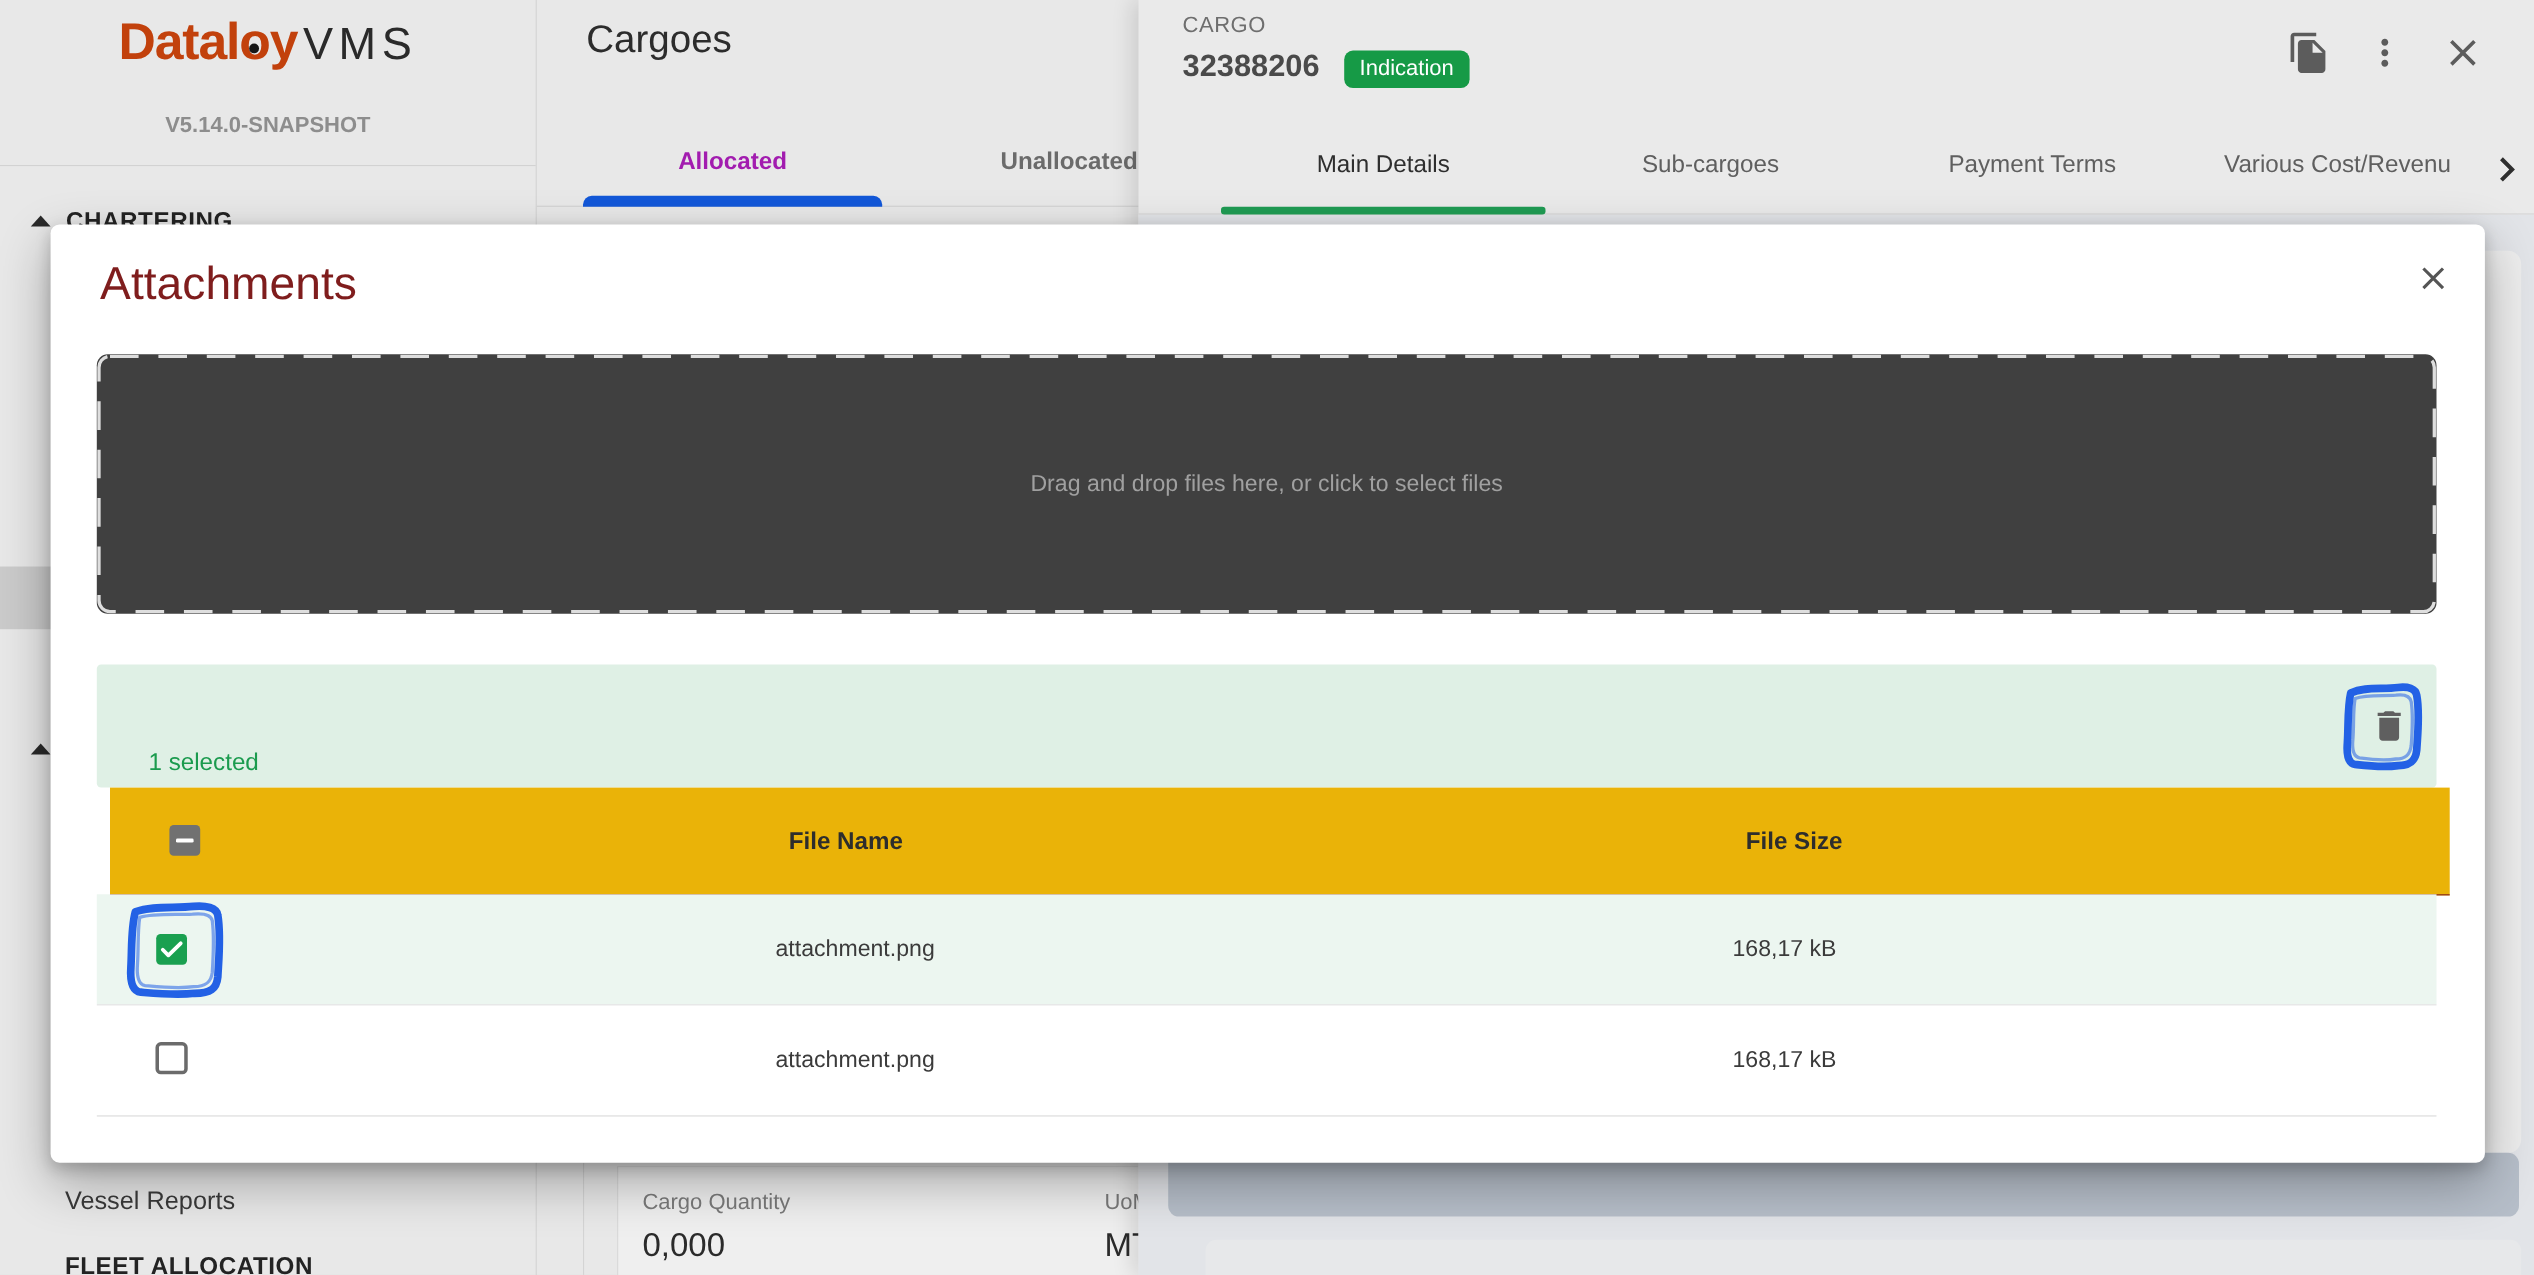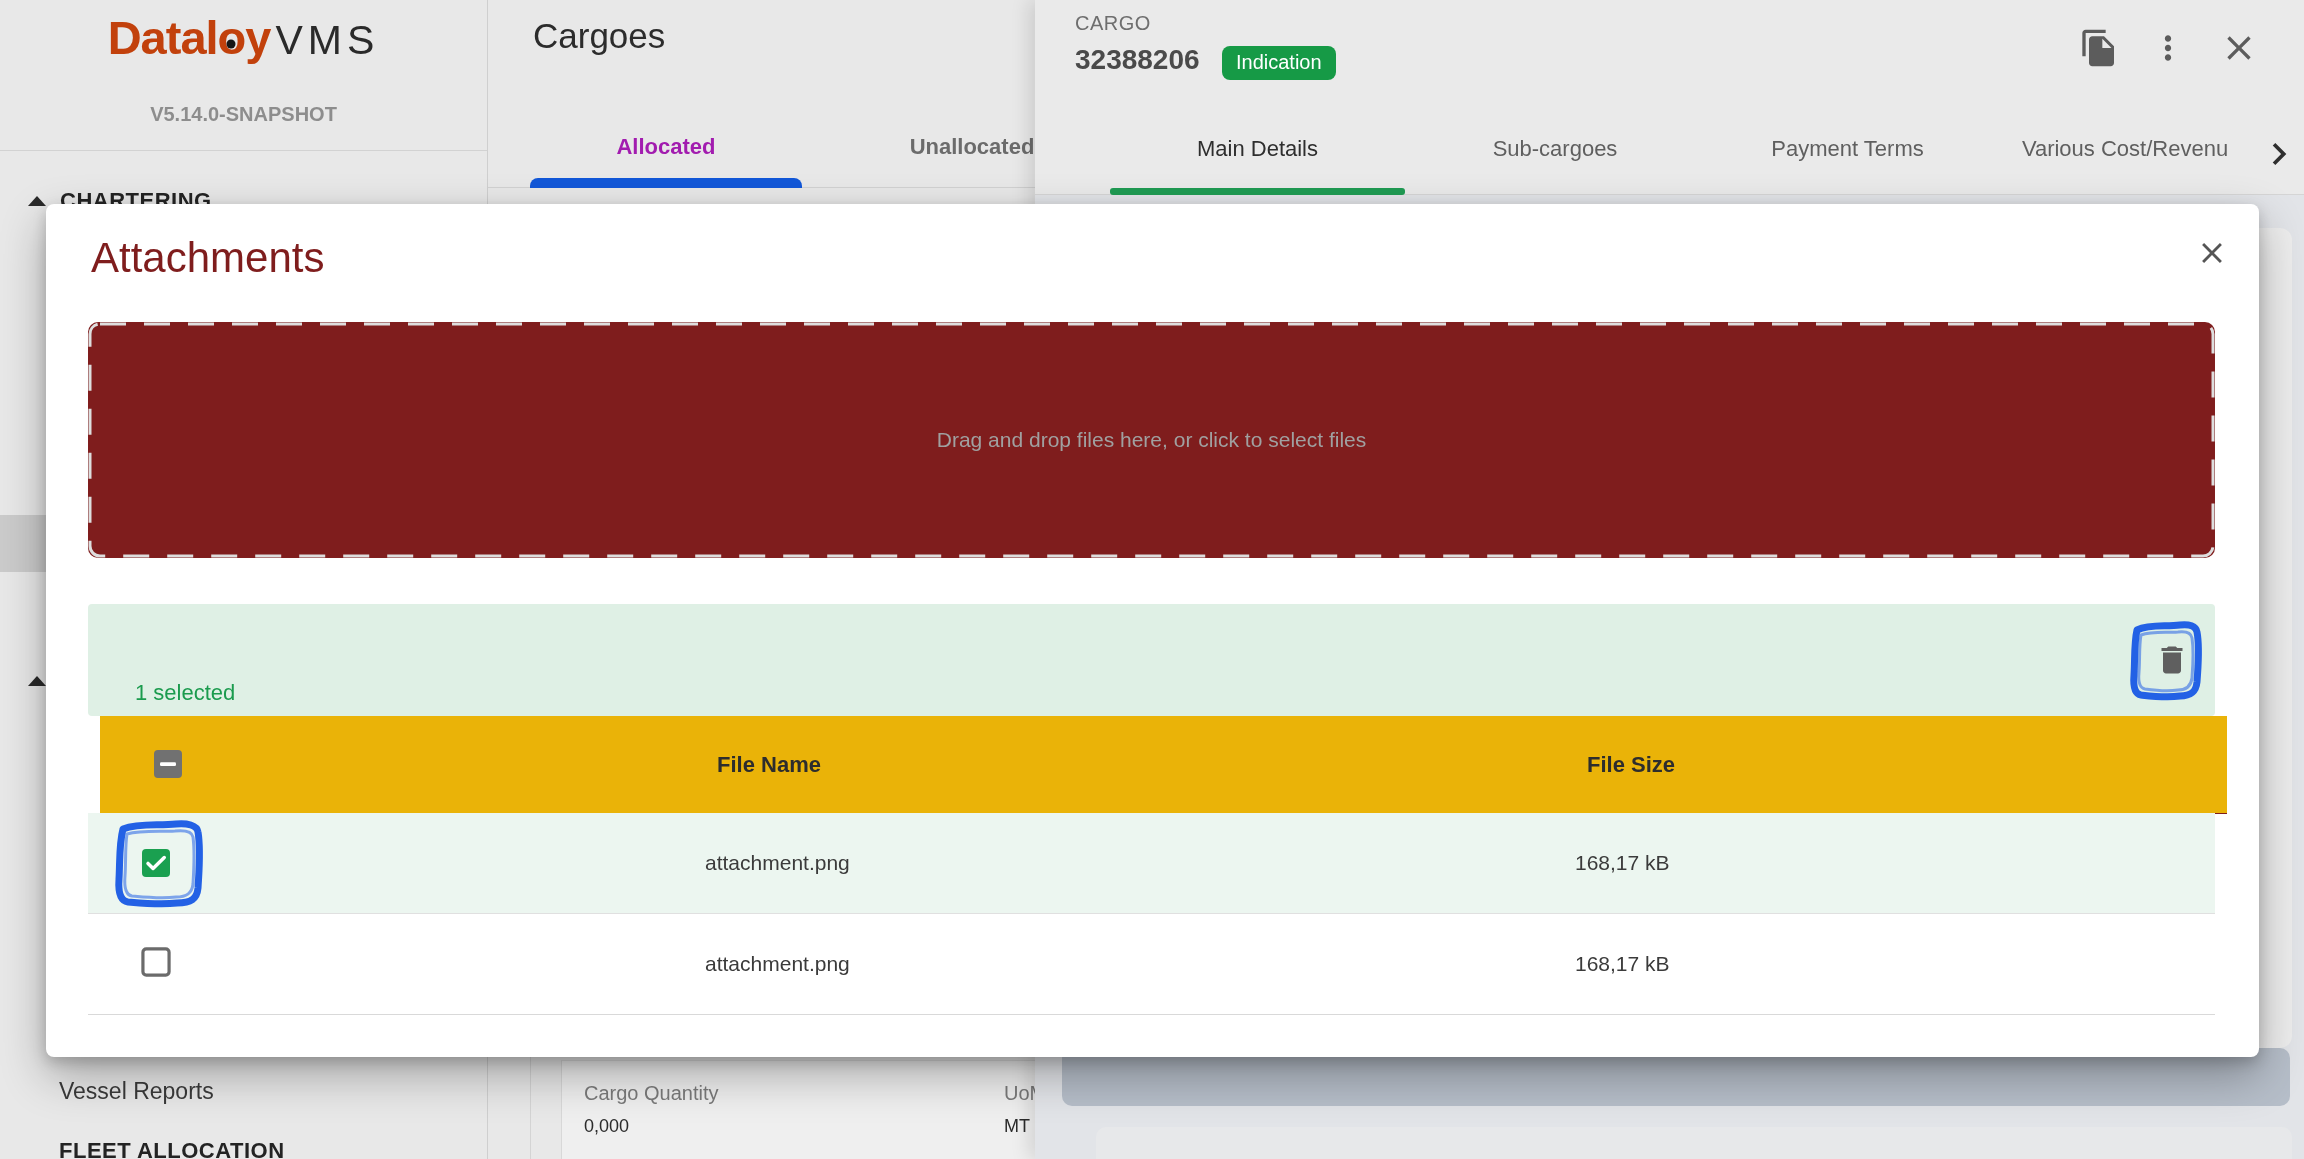--- a/index.html
+++ b/index.html
@@ -32,21 +32,21 @@
   .c-tabs{position:absolute;left:0;top:120px;width:100%;height:67px;border-bottom:1px solid #d2d2d2;}
   .c-tab{position:absolute;top:14px;text-align:center;font-size:22px;font-weight:700;white-space:nowrap;}
   .c-tab.active{color:#a21caf;}
   .c-tab.inactive{color:#6b6b6b;}
   .c-indicator{position:absolute;left:42px;bottom:-1px;width:272px;height:10px;
                background:#1257d8;border-radius:8px 8px 0 0;}
   .below-line{position:absolute;left:42px;top:1057px;width:1px;height:102px;background:#d4d4d4;}
   .cargo-card{position:absolute;left:73px;top:1060px;right:0;bottom:0;background:#efefef;
               border-left:1px solid #d8d8d8;border-top:1px solid #dcdcdc;}
   .field-label{position:absolute;font-size:20px;color:#7a7a7a;white-space:nowrap;}
-  .field-value{position:absolute;font-size:18px;color:#2b2b2b;white-space:nowrap;}
+  .field-value{position:absolute;font-size:30px;color:#2b2b2b;white-space:nowrap;}
 
   
   .rpanel{position:absolute;left:1035px;top:0;right:0;height:100%;background:#eaeaea;
           box-shadow:-6px 0 18px rgba(0,0,0,.12);z-index:2;}
   .r-content-bg{position:absolute;left:0;top:195px;width:100%;bottom:0;background:#e2e4e8;}
   .r-topcard{position:absolute;left:55px;right:12px;top:228px;height:820px;
              background:#ededed;border-radius:12px;}
   .r-band{position:absolute;left:27px;right:14px;top:1048px;height:58px;
           background:#b6bec9;border-radius:10px;}
   .r-bottomcard{position:absolute;left:61px;right:12px;top:1127px;height:32px;
@@ -65,21 +65,21 @@
   .r-chevron{position:absolute;left:1222px;top:22px;width:44px;height:44px;
              display:flex;align-items:center;justify-content:center;background:#eaeaea;}
 
   
   .modal{position:absolute;left:46px;top:204px;width:2213px;height:853px;background:#ffffff;
          border-radius:8px;z-index:10;
          box-shadow:0 18px 46px rgba(0,0,0,.30),0 5px 14px rgba(0,0,0,.18);}
   .m-title{position:absolute;left:45px;top:30px;font-size:42px;color:#7f1d1d;}
   .m-close{position:absolute;left:2145px;top:28px;width:42px;height:42px;
            display:flex;align-items:center;justify-content:center;cursor:pointer;}
-  .dropzone{position:absolute;left:42px;top:118px;width:2127px;height:236px;background:#7f1d1d;
+  .dropzone{position:absolute;left:42px;top:118px;width:2127px;height:236px;background:#404040;
             border-radius:10px;}
   .dz-text{position:absolute;left:0;top:0;width:100%;height:100%;display:flex;
            align-items:center;justify-content:center;font-size:21px;color:#a0a0a0;}
   .selbar{position:absolute;left:42px;top:400px;width:2127px;height:112px;
           background:#dff0e5;border-radius:4px;}
   .selcount{position:absolute;left:47px;top:0;height:112px;display:flex;align-items:center;
             font-size:22px;color:#1b9b4e;margin-top:33px;}
   .delete-btn{position:absolute;left:2102px;top:434px;width:48px;height:44px;
               display:flex;align-items:center;justify-content:center;}
   .thead{position:absolute;left:54px;top:512px;width:2127px;height:97px;background:#eab308;

